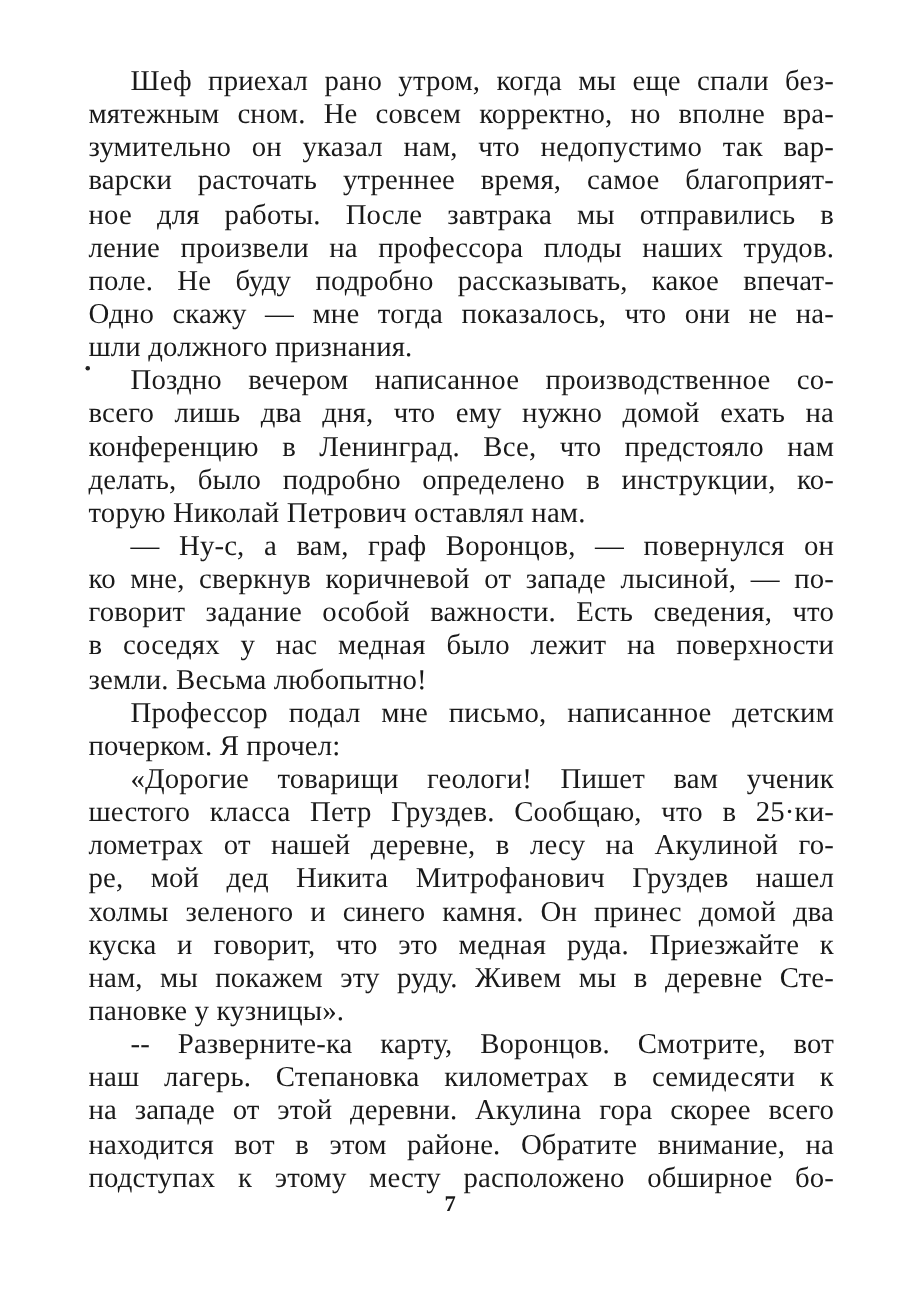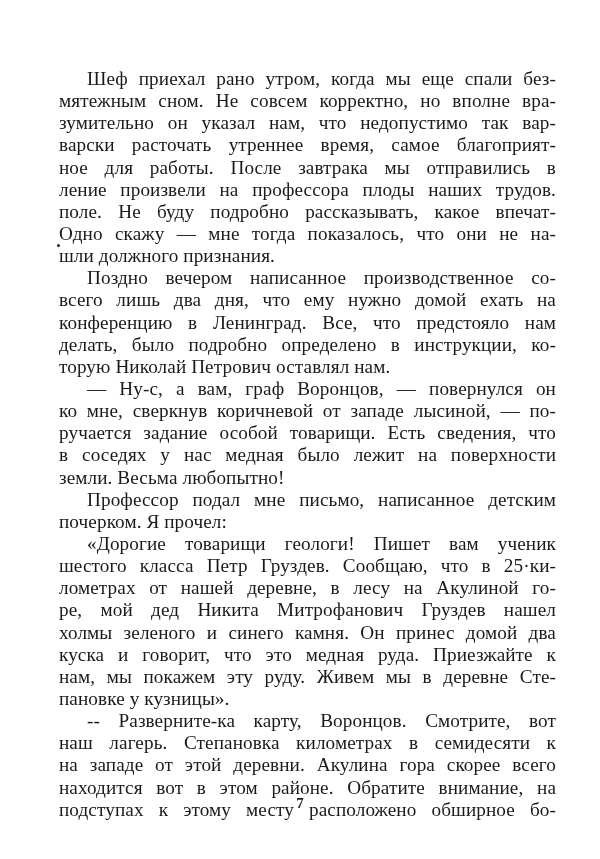--- a/index.html
+++ b/index.html
@@ -13,21 +13,20 @@
     position: relative;
     overflow: hidden;
     font-family: "Liberation Serif", "DejaVu Serif", serif;
     color: #1a1a1a;
   }
   .page {
     position: absolute;
     left: 59px;
     top: 44px;
     width: 497px;
-    margin-top: 24px;
   }
   .line {
     display: block;
     height: 22.15px;
     line-height: 22.15px;
     font-size: 19.2px;
     white-space: nowrap;
     text-align: justify;
     text-align-last: justify;
     letter-spacing: 0.1px;
@@ -78,21 +77,21 @@
     <span class="line indent">Поздно вечером написанное производственное со-</span>
     <span class="line">всего лишь два дня, что ему нужно домой ехать на</span>
     <span class="line">конференцию в Ленинград. Все, что предстояло нам</span>
     <span class="line">делать, было подробно определено в инструкции, ко-</span>
     <span class="line last">торую Николай Петрович оставлял нам.</span>
   </div>
 
   <div>
     <span class="line indent">— Ну-с, а вам, граф Воронцов, — повернулся он</span>
     <span class="line">ко мне, сверкнув коричневой от западе лысиной, — по-</span>
-    <span class="line">ручается задание особой товарищи. Есть сведения, что</span>
+    <span class="line">говорит задание особой важности. Есть сведения, что</span>
     <span class="line">в соседях у нас медная было лежит на поверхности</span>
     <span class="line last">земли. Весьма любопытно!</span>
   </div>
 
   <div>
     <span class="line indent">Профессор подал мне письмо, написанное детским</span>
     <span class="line last">почерком. Я прочел:</span>
   </div>
 
   <div>

